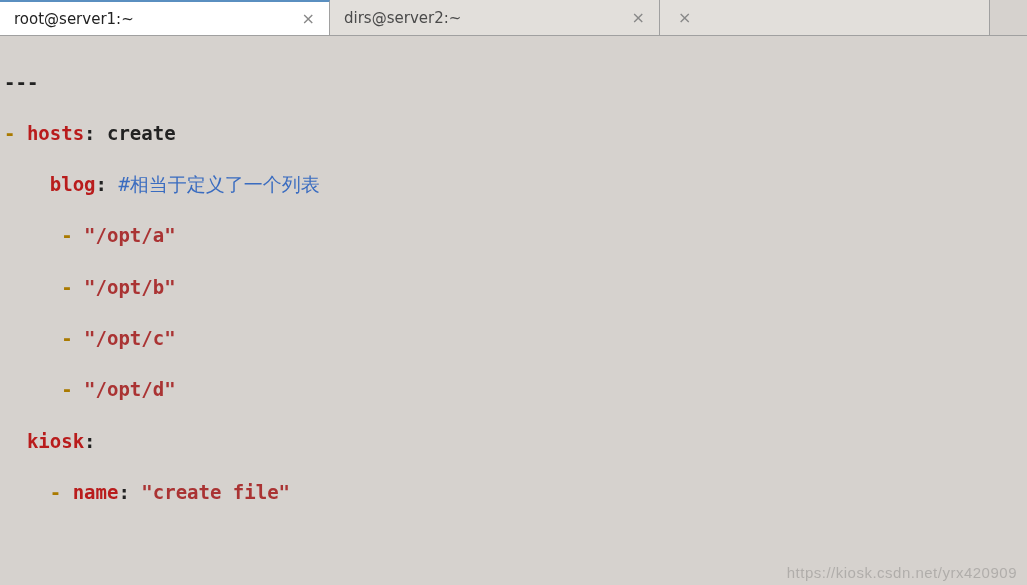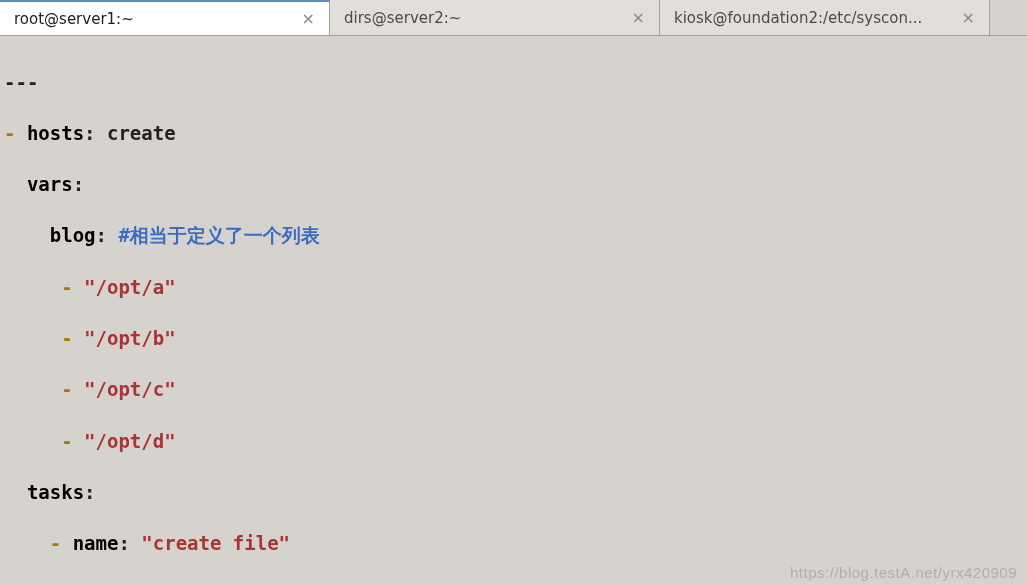--- a/index.html
+++ b/index.html
@@ -46,24 +46,24 @@
     }
 
     .editor {
       background: #d6d2ce;
       padding: 8px 4px;
       line-height: 1.35;
       white-space: pre;
       position: relative;
     }
     .line { display: block; }
-    .kw   { color: #000000; font-weight: bold; }   
+    .kw   { color: #b91c1c; font-weight: bold; }   
     .str  { color: #aa3333; font-weight: bold; }   
     .txt  { color: #222;    font-weight: bold; }   
-    .cmt  { color: #3a6cc0; font-weight: bold; }   
+    .cmt  { color: #3a6cc0; font-weight: normal; }   
     .dash { color: #aa7a00; font-weight: bold; }
 
     .watermark {
       position: absolute;
       bottom: 4px;
       right: 10px;
       color: rgba(80,80,80,0.28);
       font-family: Arial, sans-serif;
       font-size: 15px;
       letter-spacing: 0.5px;
@@ -76,37 +76,35 @@
 <div class="tab-bar">
   <div class="tab active">
     <span>root@server1:~</span>
     <span class="tab-close">×</span>
   </div>
   <div class="tab">
     <span>dirs@server2:~</span>
     <span class="tab-close">×</span>
   </div>
   <div class="tab">
-    <span>kiosk@foundation2:/etc/syscon...</span>
     <span class="tab-close">×</span>
   </div>
 </div>
 
 <div class="editor">
 <span class="line"><span class="txt">---</span></span>
 <span class="line"><span class="dash">- </span><span class="kw">hosts</span><span class="txt">: </span><span class="txt">create</span></span>
-<span class="line">  <span class="kw">vars</span><span class="txt">:</span></span>
 <span class="line">    <span class="kw">blog</span><span class="txt">: </span><span class="cmt">#相当于定义了一个列表</span></span>
 <span class="line">     <span class="dash">- </span><span class="str">"/opt/a"</span></span>
 <span class="line">     <span class="dash">- </span><span class="str">"/opt/b"</span></span>
 <span class="line">     <span class="dash">- </span><span class="str">"/opt/c"</span></span>
 <span class="line">     <span class="dash">- </span><span class="str">"/opt/d"</span></span>
-<span class="line">  <span class="kw">tasks</span><span class="txt">:</span></span>
+<span class="line">  <span class="kw">kiosk</span><span class="txt">:</span></span>
 <span class="line">    <span class="dash">- </span><span class="kw">name</span><span class="txt">: </span><span class="str">"create file"</span></span>
 
 
 
 
 
 
 </div>
 
-<div class="watermark">https://blog.testA.net/yrx420909</div>
+<div class="watermark">https://kiosk.csdn.net/yrx420909</div>
 
 </body></html>

